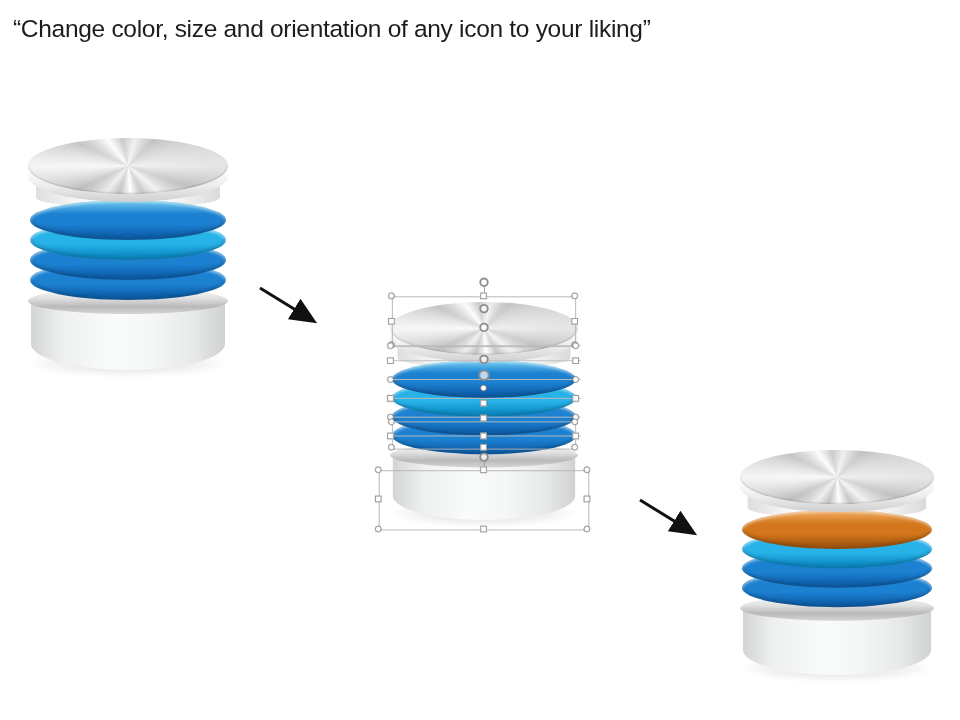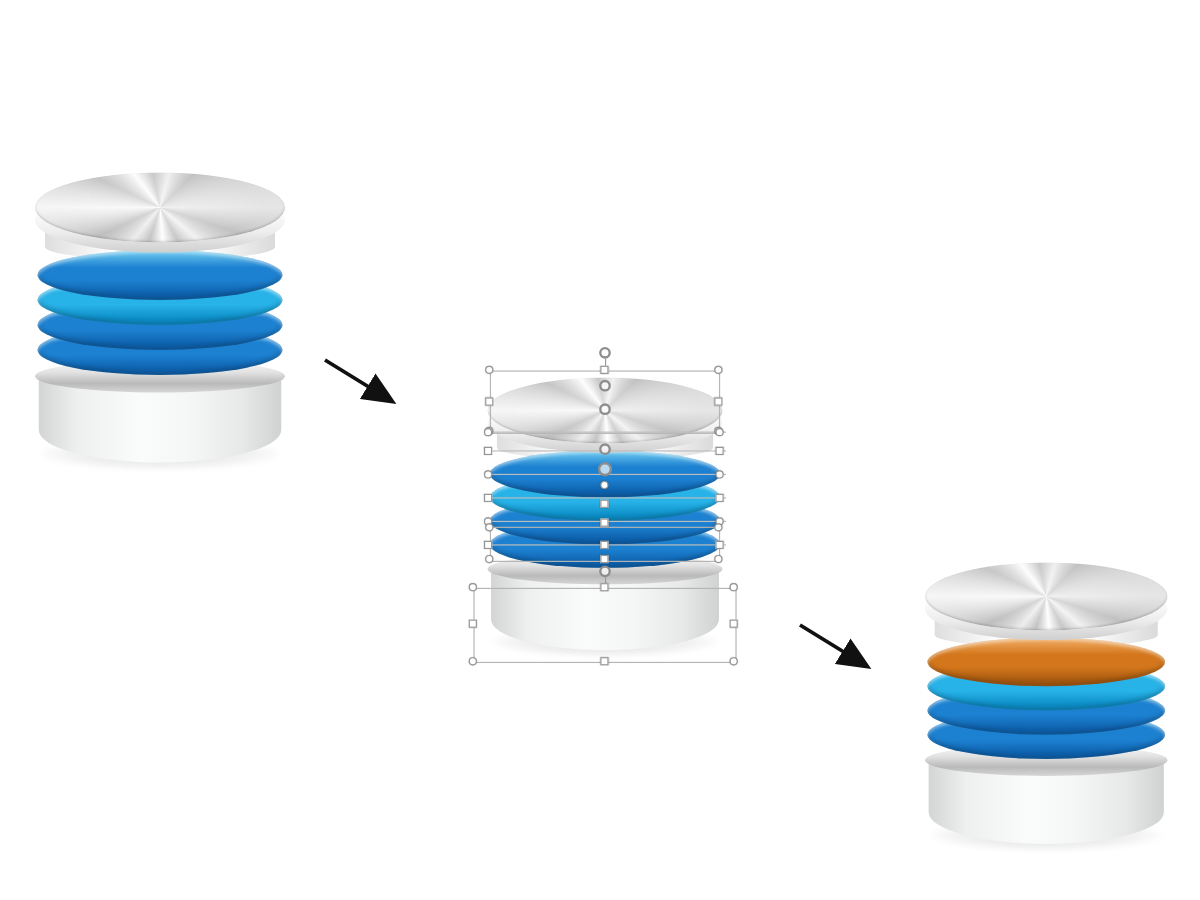--- a/index.html
+++ b/index.html
@@ -53,20 +53,21 @@
      background:rgba(255,255,255,.7);z-index:22;box-sizing:border-box;}
   .stem{position:absolute;width:0;border-left:1px solid #9a9a9a;z-index:21;}
 
   
   .arrow{position:absolute;}
 </style>
 </head>
 <body>
 
 <div class="hdr">
+  <div class="subtitle">“Change color, size and orientation of any icon to your liking”</div>
 </div>
 
 <div class="db" style="left:28px;top:138px;">
   <div class="shadow"></div>
   <div class="base"></div>
   <div class="band"></div>
   <div class="neck"></div>
   <div class="ring r3" style="background: linear-gradient(rgb(114, 207, 242) 0%, rgb(29, 129, 209) 35%, rgb(29, 129, 209) 60%, rgb(14, 98, 174) 88%, rgb(14, 98, 174) 100%);"></div>
   <div class="ring r2" style="background: linear-gradient(rgb(114, 207, 242) 0%, rgb(29, 129, 209) 35%, rgb(29, 129, 209) 60%, rgb(14, 98, 174) 88%, rgb(14, 98, 174) 100%);"></div>
   <div class="ring r1" style="background: linear-gradient(rgb(174, 238, 251) 0%, rgb(39, 178, 232) 35%, rgb(39, 178, 232) 60%, rgb(13, 142, 199) 88%, rgb(13, 142, 199) 100%);"></div>

